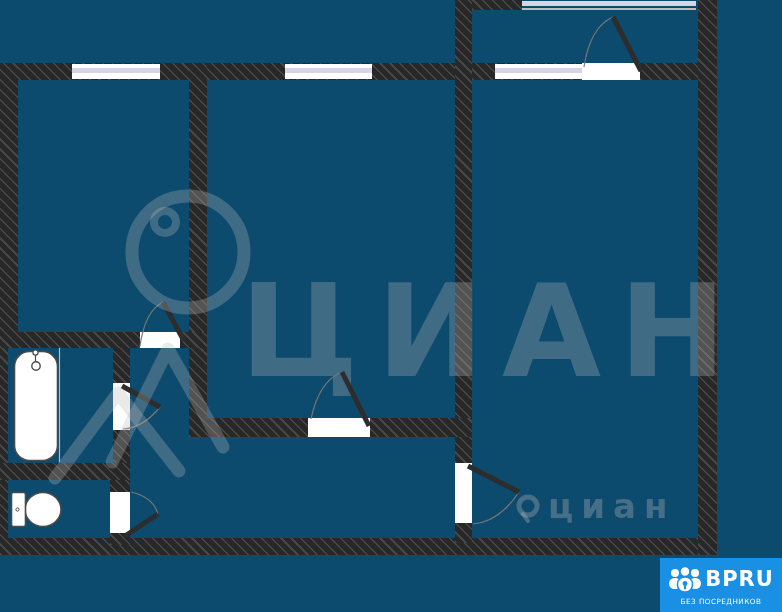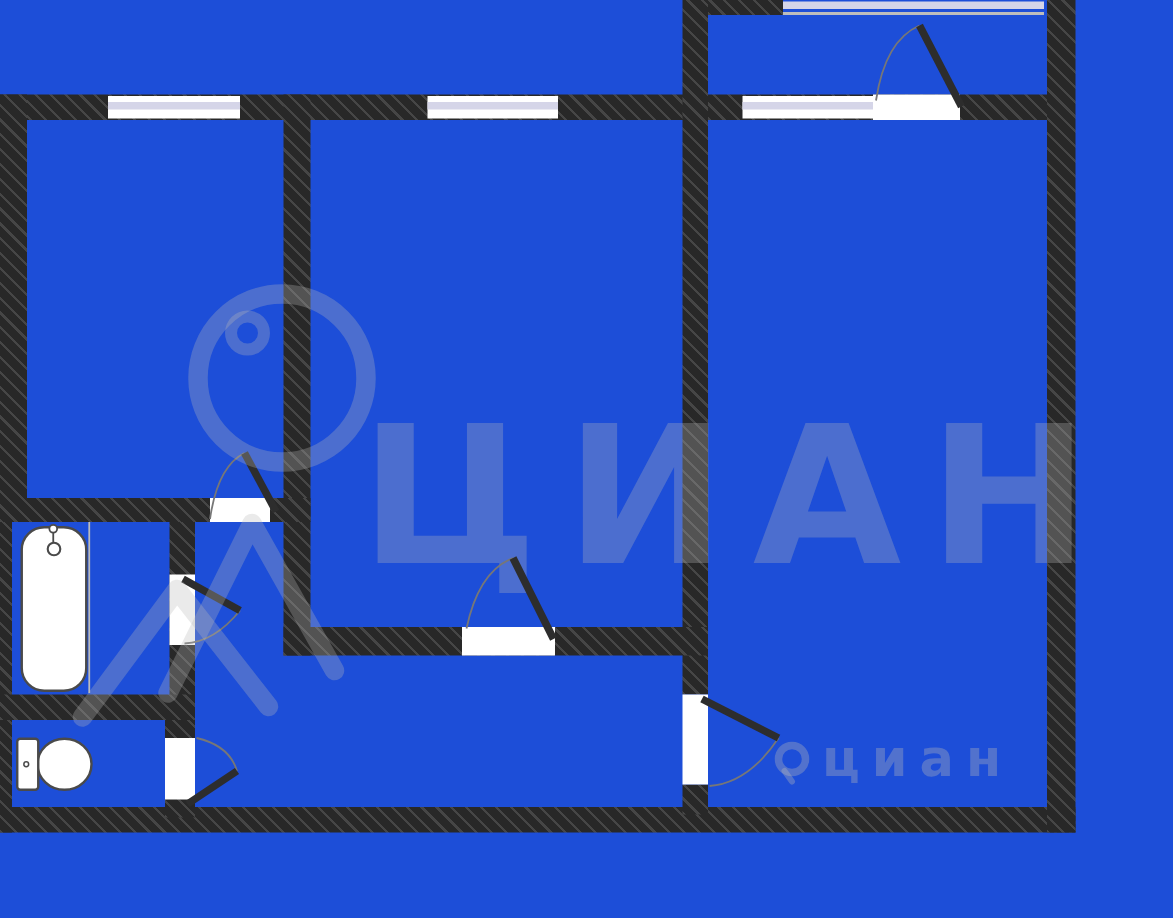--- a/index.html
+++ b/index.html
@@ -1,16 +1,16 @@
 <!DOCTYPE html>
 <html><head>
 <meta charset="utf-8">
 <style>
   html,body{margin:0;padding:0;background:#fff;font-family:"DejaVu Sans",sans-serif;}
-  #plan{position:relative;width:782px;height:612px;background:#1d4ed8;overflow:hidden;}
+  #plan{position:relative;width:782px;height:612px;background:#0c4a6e;overflow:hidden;}
 
   
   .wall{
     position:absolute;
     background-color:#282828;
     background-image:repeating-linear-gradient(45deg, rgba(255,255,255,.14) 0 1.5px, transparent 1.5px 7px);
   }
   
   .open{position:absolute;background:#fff;}
   
@@ -128,14 +128,30 @@
       <polyline points="112,462 168,349 223,447" stroke-width="13"></polyline>
     </g>
     <g stroke="rgba(186,186,186,0.34)" fill="none" stroke-linecap="round">
       <circle cx="528" cy="506" r="9" stroke-width="5"></circle>
       <line x1="523" y1="514" x2="528" y2="521" stroke-width="4"></line>
     </g>
   </svg>
   <div class="wm-big">ЦИАН</div>
   <div class="wm-small">циан</div>
 
+  <div class="bpru">
+    <div class="bpru-row">
+      <svg width="34" height="30" viewBox="0 0 34 30">
+        <circle cx="7" cy="8" r="4" fill="#fff"></circle>
+        <rect x="1" y="13" width="12" height="11" rx="5.5" fill="#fff"></rect>
+        <circle cx="27" cy="8" r="4" fill="#fff"></circle>
+        <rect x="21" y="13" width="12" height="11" rx="5.5" fill="#fff"></rect>
+        <circle cx="17" cy="6.5" r="5" fill="#fff" stroke="#1a90e4" stroke-width="1.5"></circle>
+        <rect x="9.5" y="12" width="15" height="15" rx="7" fill="#fff" stroke="#1a90e4" stroke-width="1.5"></rect>
+        <circle cx="17" cy="18.5" r="2.4" fill="#1a90e4"></circle>
+        <rect x="16" y="19" width="2" height="5.5" rx="1" fill="#1a90e4"></rect>
+      </svg>
+      <span class="bpru-brand">BPRU</span>
+    </div>
+    <div class="bpru-tagline">БЕЗ ПОСРЕДНИКОВ</div>
+  </div>
 
 </div>
 
 </body></html>

